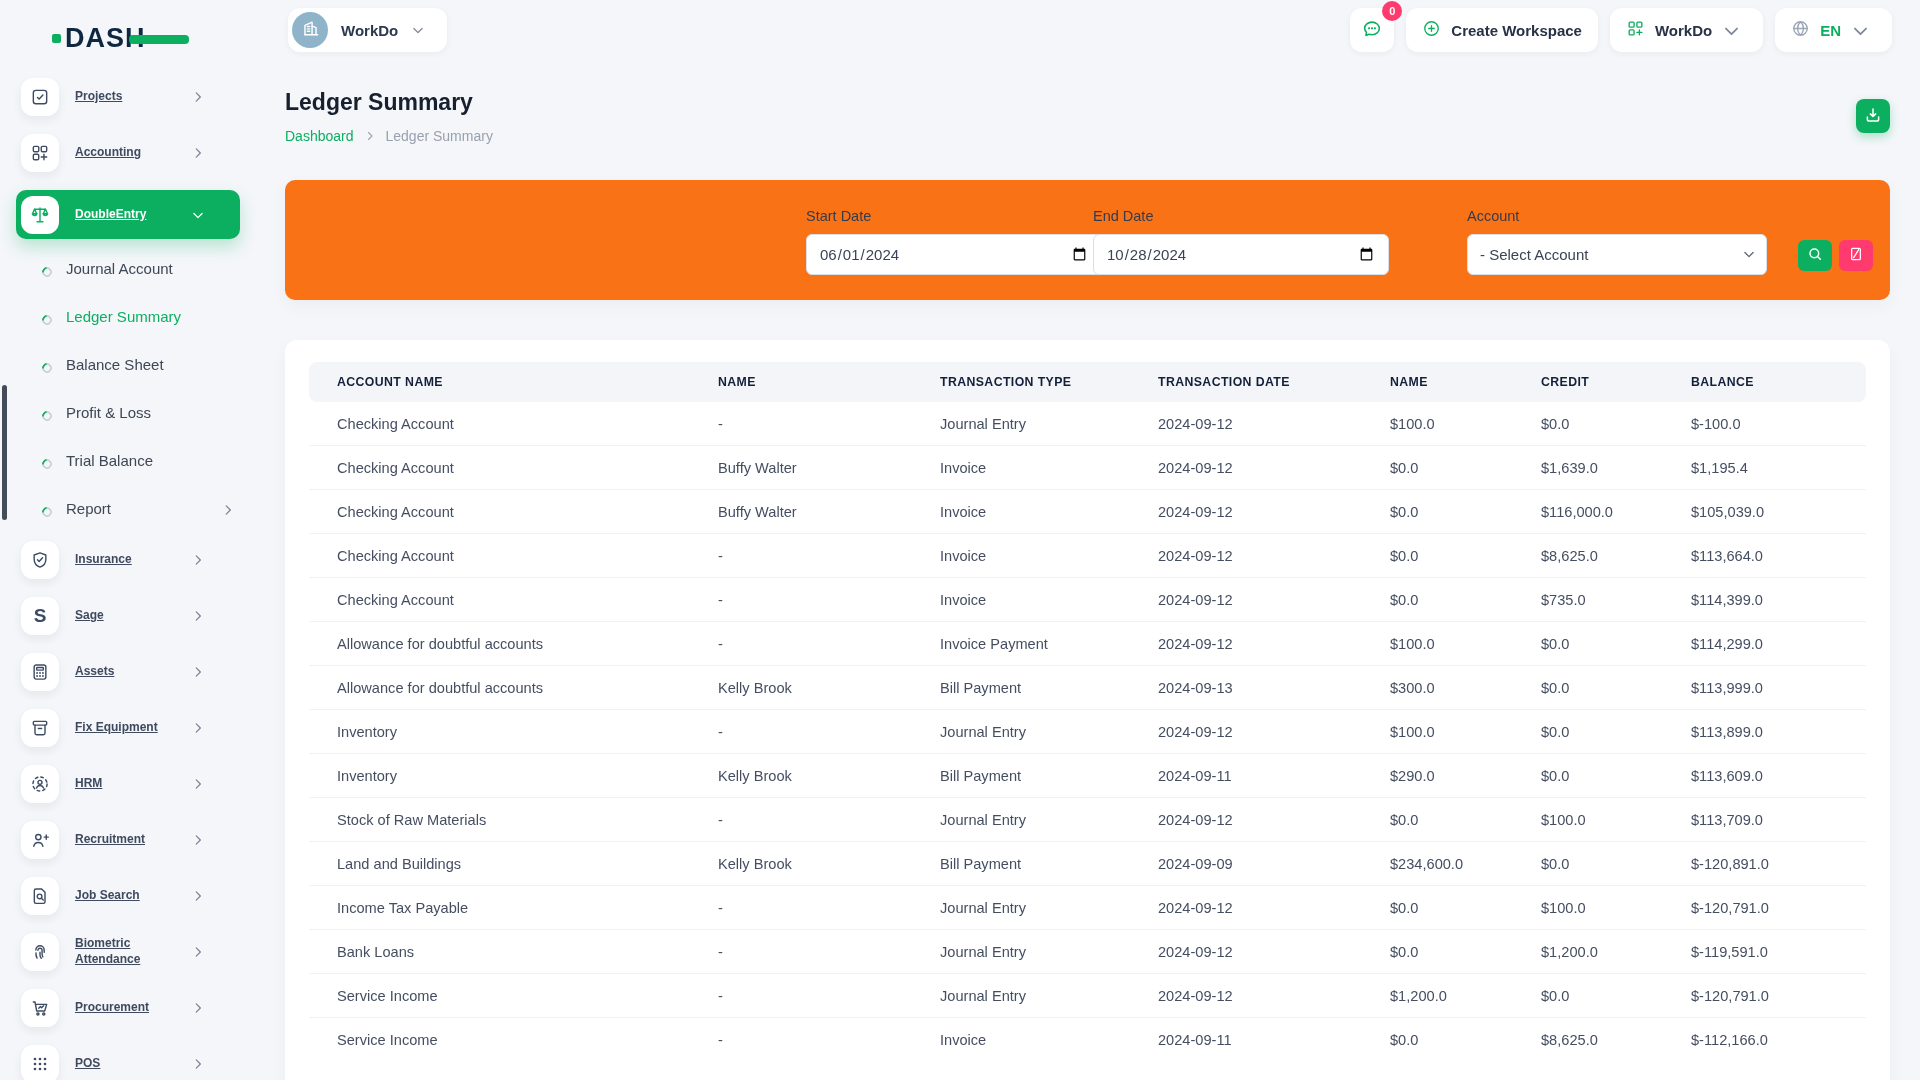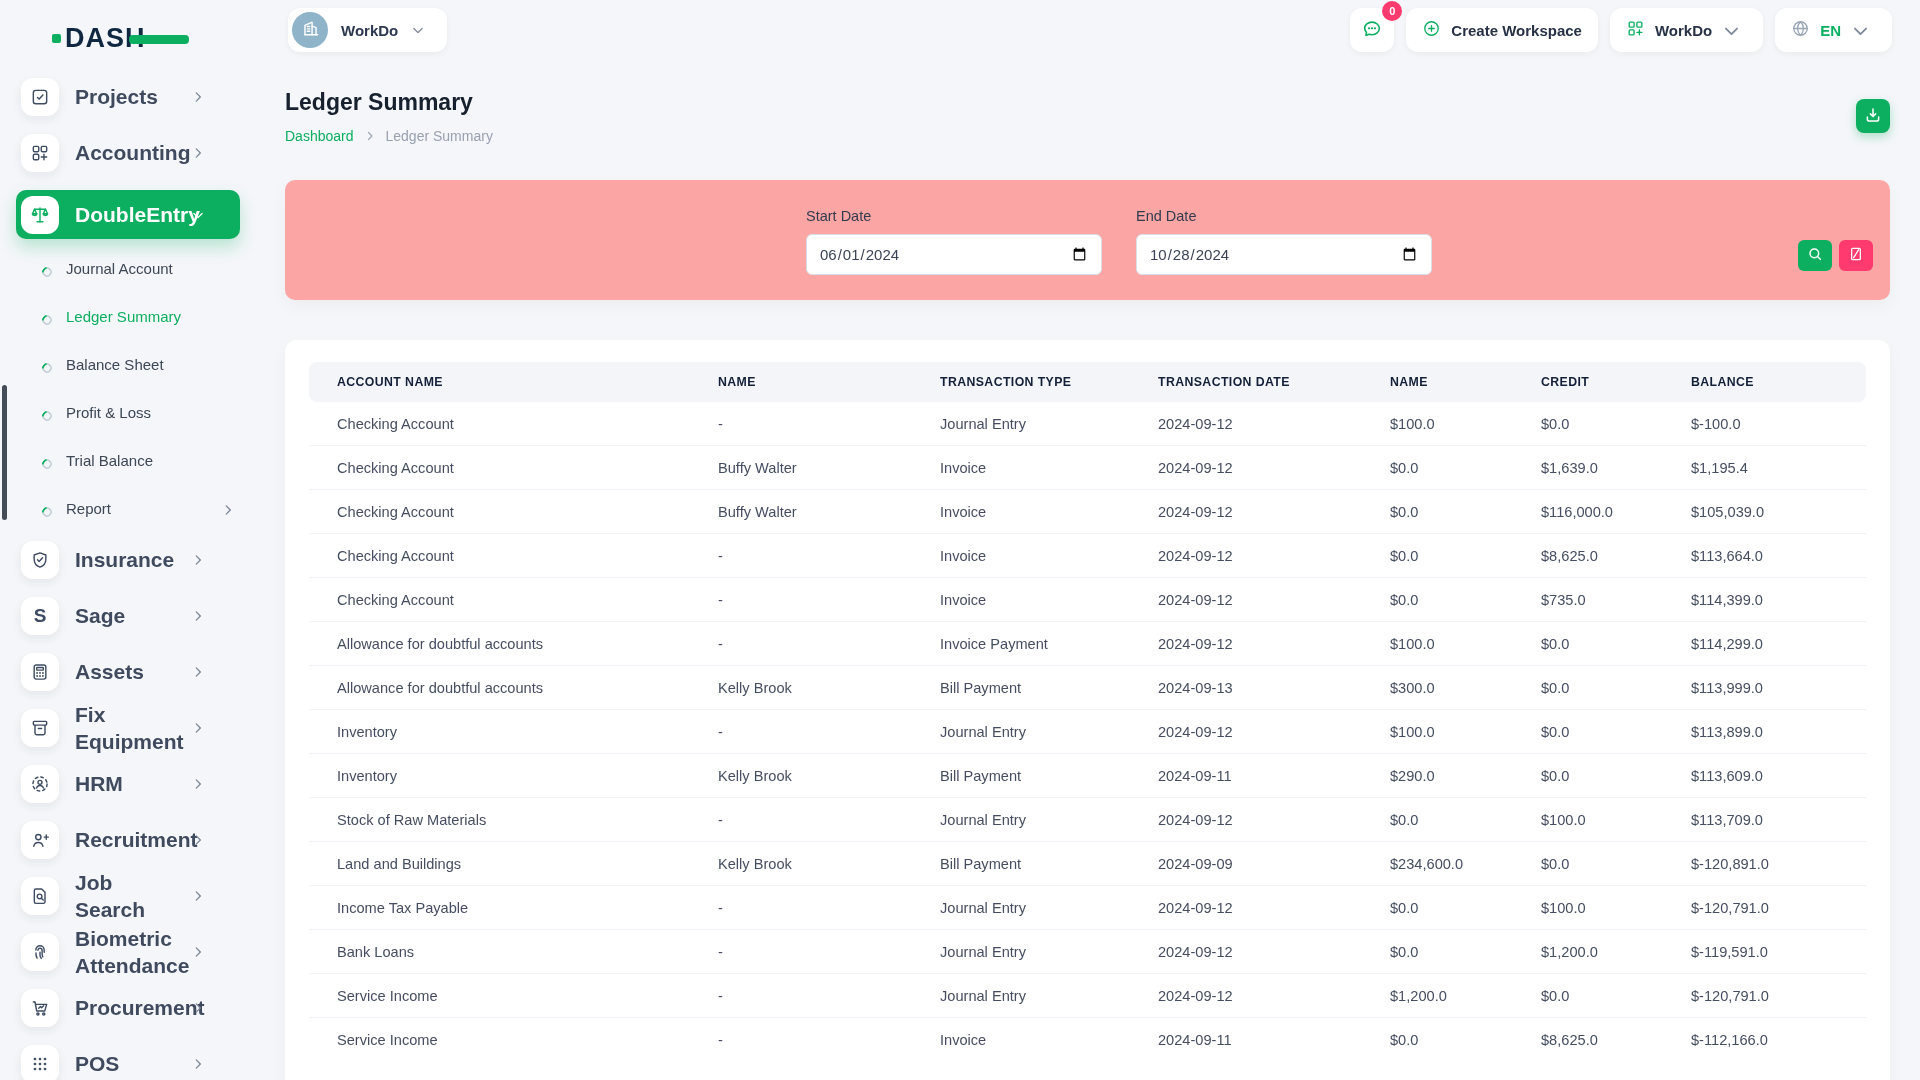--- a/index.html
+++ b/index.html
@@ -10,21 +10,21 @@
   
   .sidebar { position:absolute; left:0; top:0; width:257px; height:100%; padding-top:22px; }
   .logo { margin:0 0 24px 65px; position:relative; width:140px; height:32px; cursor:pointer; }
   .logo-text { font-size:27px; font-weight:800; color:#0f2740; letter-spacing:1px; line-height:32px; }
   .logo-dot { position:absolute; left:-13px; top:12px; width:9px; height:9px; background:#0caf60; border-radius:2px; }
   .logo-bar { position:absolute; left:64px; top:13px; width:60px; height:9px; background:#0caf60; border-radius:4px; }
   .side-item { display:flex; align-items:center; height:38px; margin:0 16px 18px 21px; gap:16px; cursor:pointer; }
   .tile { width:38px; height:38px; background:#fff; border-radius:12px; display:flex; align-items:center; justify-content:center; color:#3e4c63; box-shadow:0 4px 10px rgba(25,39,70,.07); flex:none; }
   .tile svg { width:20px; height:20px; }
   .s-letter { font-size:19px; font-weight:600; color:#3e4c63; }
-  .side-label { flex:1; font-size:21px; font-weight:600; color:#3f4a5f; line-height:1.3; max-width:100px; }
+  .side-label { flex:1; font-size:12px; font-weight:600; color:#3f4a5f; line-height:1.3; max-width:100px;text-decoration:underline; }
   .chev { color:#7b8698; flex:none; margin-right:6px; display:flex; }
   .chev svg { width:14px; height:14px; }
   .side-item.active { background:#0caf60; border-radius:10px; height:49px; margin:0 17px 14px 16px; padding:0 6px 0 5px; box-shadow:0 8px 16px rgba(12,175,96,.25); }
   .side-item.active .tile { color:#0caf60; box-shadow:none; }
   .side-item.active .side-label { color:#fff; }
   .side-item.active .chev { color:#fff; }
   .sub-item { display:flex; align-items:flex-end; height:24px; margin:0 16px 24px 42px; gap:14px; cursor:pointer; }
   .bullet { width:10px; height:10px; border-radius:50%; border:2px solid #c9d2dc; border-left-color:#0caf60; transform:rotate(40deg); flex:none; }
   .sub-label { font-size:15px; font-weight:500; color:#3d4756; }
   .sub-item.active .sub-label { color:#0caf60; }
@@ -52,26 +52,26 @@
   .title-row { display:flex; align-items:center; justify-content:space-between; min-height:64px; }
   .page-title { font-size:23px; font-weight:600; color:#16202e; margin-bottom:12px; }
   .breadcrumb { display:flex; align-items:center; gap:10px; font-size:14px; }
   .crumb-link { color:#0caf60; cursor:pointer; }
   .crumb-sep { color:#9aa3b2; display:flex; }
   .crumb-sep svg { width:12px; height:12px; }
   .crumb-current { color:#98a1b0; }
   .dl-btn { width:34px; height:34px; border-radius:8px; background:#0caf60; color:#fff; display:flex; align-items:center; justify-content:center; border:none; cursor:pointer; box-shadow:0 4px 10px rgba(12,175,96,.3); }
   .dl-btn svg { width:18px; height:18px; }
 
-  .filter-card { margin-top:32px; background:#fca5a5; border-radius:10px; height:120px; position:relative; box-shadow:0 6px 18px rgba(18,32,62,.04); }
+  .filter-card { margin-top:32px; background:#f97316; border-radius:10px; height:120px; position:relative; box-shadow:0 6px 18px rgba(18,32,62,.04); }
   .f-group { position:absolute; top:28px; }
   .f-label { font-size:14.5px; font-weight:500; color:#333c4d; display:block; }
   .f-input { margin-top:10px; border:1px solid #d9dfe9; border-radius:6px; padding:0 12px; height:41px; font-size:15px; color:#3b4456; width:100%; background:#fff; font-family:inherit; }
   .g1 { left:521px; width:296px; }
-  .g2 { left:851px; width:296px; }
+  .g2 { left:808px; width:296px; }
   .g3 { left:1182px; width:300px; }
   .sel-wrap { position:relative; }
   select.f-input { appearance:none; -webkit-appearance:none; padding-right:30px; }
   .sel-chev { position:absolute; right:11px; top:23px; color:#5b6575; pointer-events:none; display:flex; }
   .sel-chev svg { width:14px; height:14px; }
   .f-btns { position:absolute; left:1513px; top:60px; display:flex; gap:7px; }
   .sq-btn { width:34px; height:31px; border-radius:6px; border:none; display:flex; align-items:center; justify-content:center; color:#fff; cursor:pointer; }
   .sq-btn svg { width:16px; height:16px; }
   .btn-search { background:#0caf60; }
   .btn-reset { background:#ff3a6e; }
@@ -415,20 +415,33 @@
 
     <section class="filter-card">
       <div class="f-group g1">
         <label class="f-label">Start Date</label>
         <input type="date" class="f-input" value="2024-06-01" style="">
       </div>
       <div class="f-group g2">
         <label class="f-label">End Date</label>
         <input type="date" class="f-input" value="2024-10-28" style="">
       </div>
+      <div class="f-group g3">
+        <label class="f-label">Account</label>
+        <div class="sel-wrap">
+          <select class="f-input">
+            <option>- Select Account</option>
+          </select>
+          <span class="sel-chev">
+              <svg viewBox="0 0 24 24" fill="none" stroke="currentColor" stroke-width="2.2" stroke-linecap="round" stroke-linejoin="round">
+                <path d="M5 9.5l7 7 7-7"></path>
+              </svg>
+            </span>
+        </div>
+      </div>
       <div class="f-btns">
         <button class="sq-btn btn-search">
           <span><svg viewBox="0 0 24 24" fill="none" stroke="currentColor" stroke-width="2.2" stroke-linecap="round">
                 <circle cx="11" cy="11" r="6.5"></circle>
                 <path d="M15.8 15.8L20 20"></path>
               </svg></span>
         </button>
         <button class="sq-btn btn-reset">
           <span><svg viewBox="0 0 24 24" fill="none" stroke="currentColor" stroke-width="1.9" stroke-linecap="round" stroke-linejoin="round">
                 <path d="M7 3.5h10A1.5 1.5 0 0 1 18.5 5v14a1.5 1.5 0 0 1-1.5 1.5H7A1.5 1.5 0 0 1 5.5 19V5A1.5 1.5 0 0 1 7 3.5z"></path>

